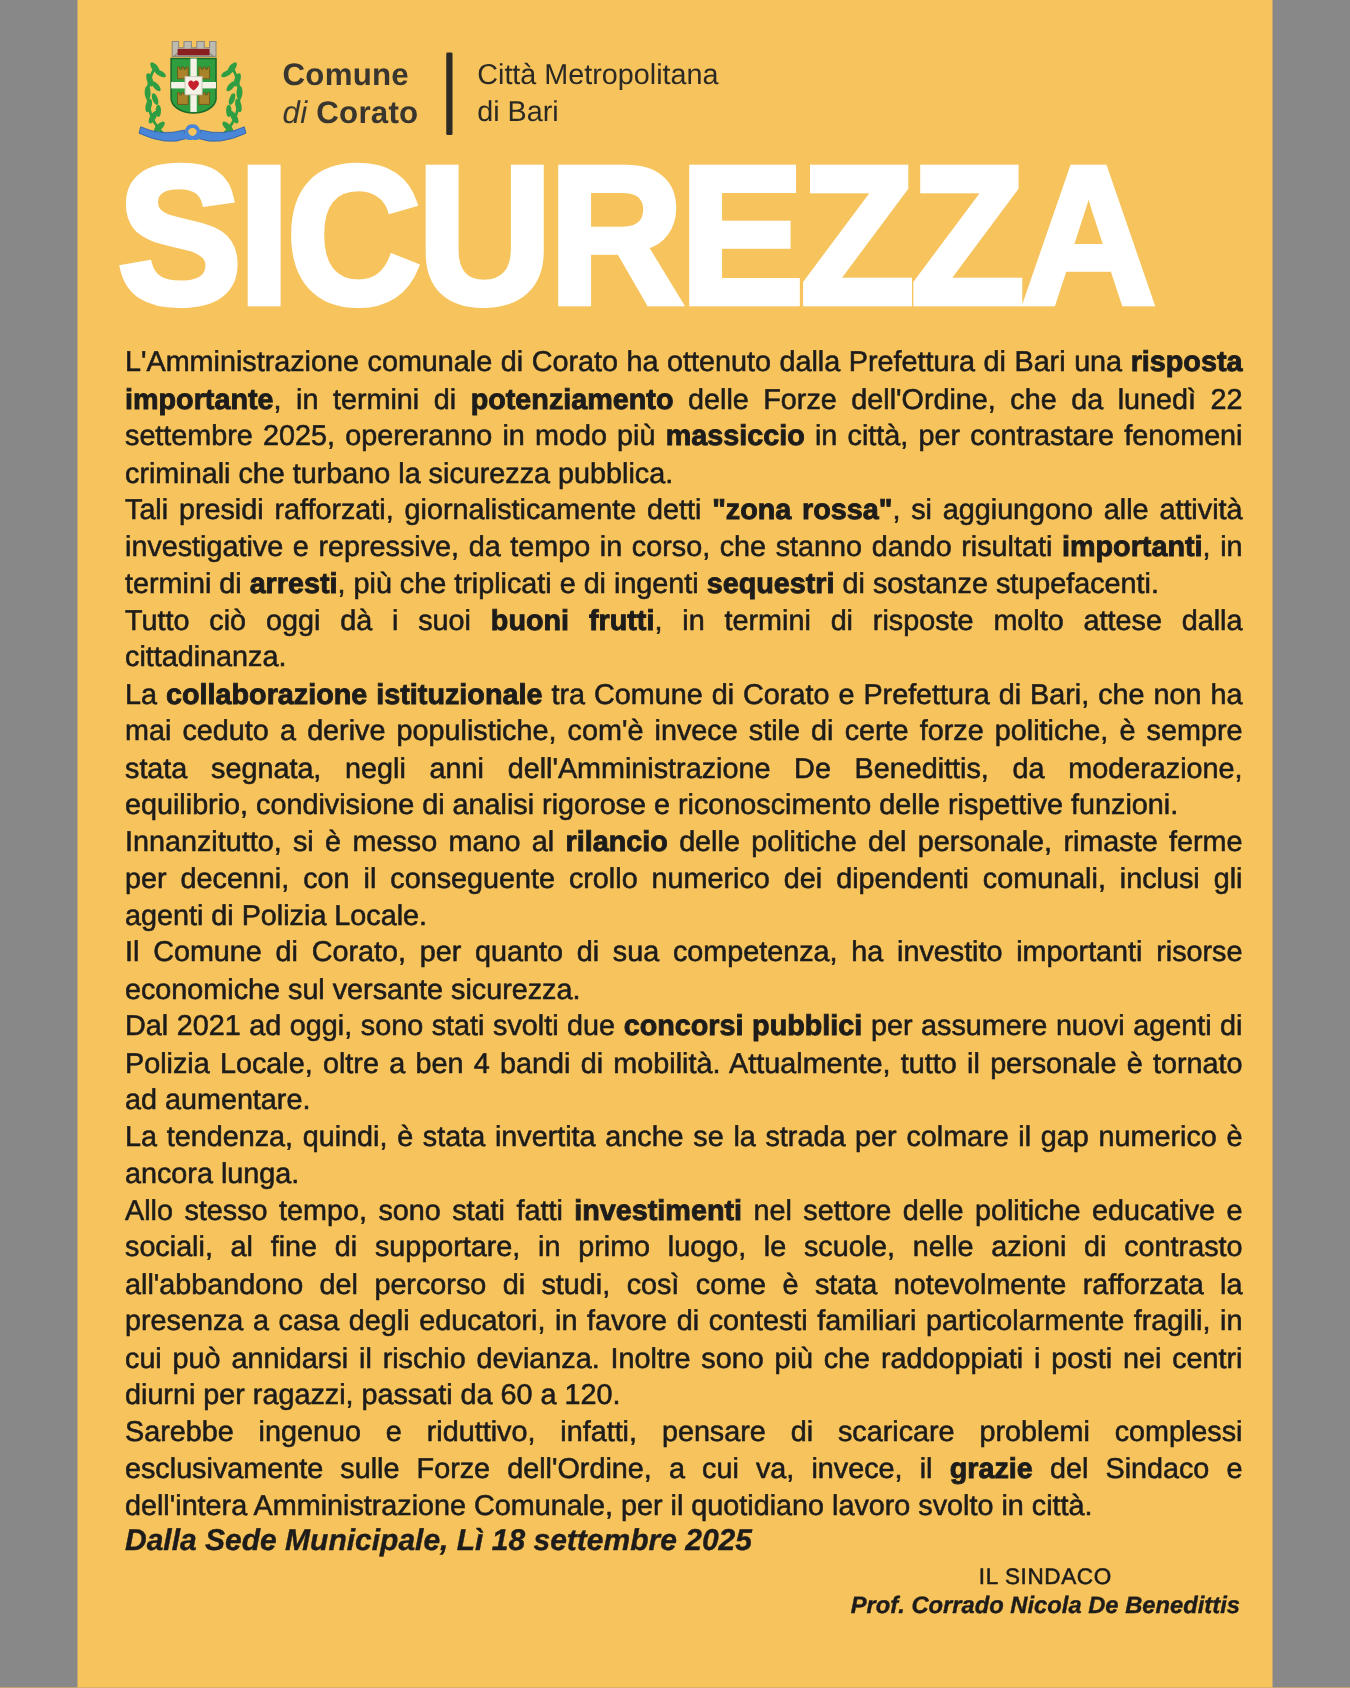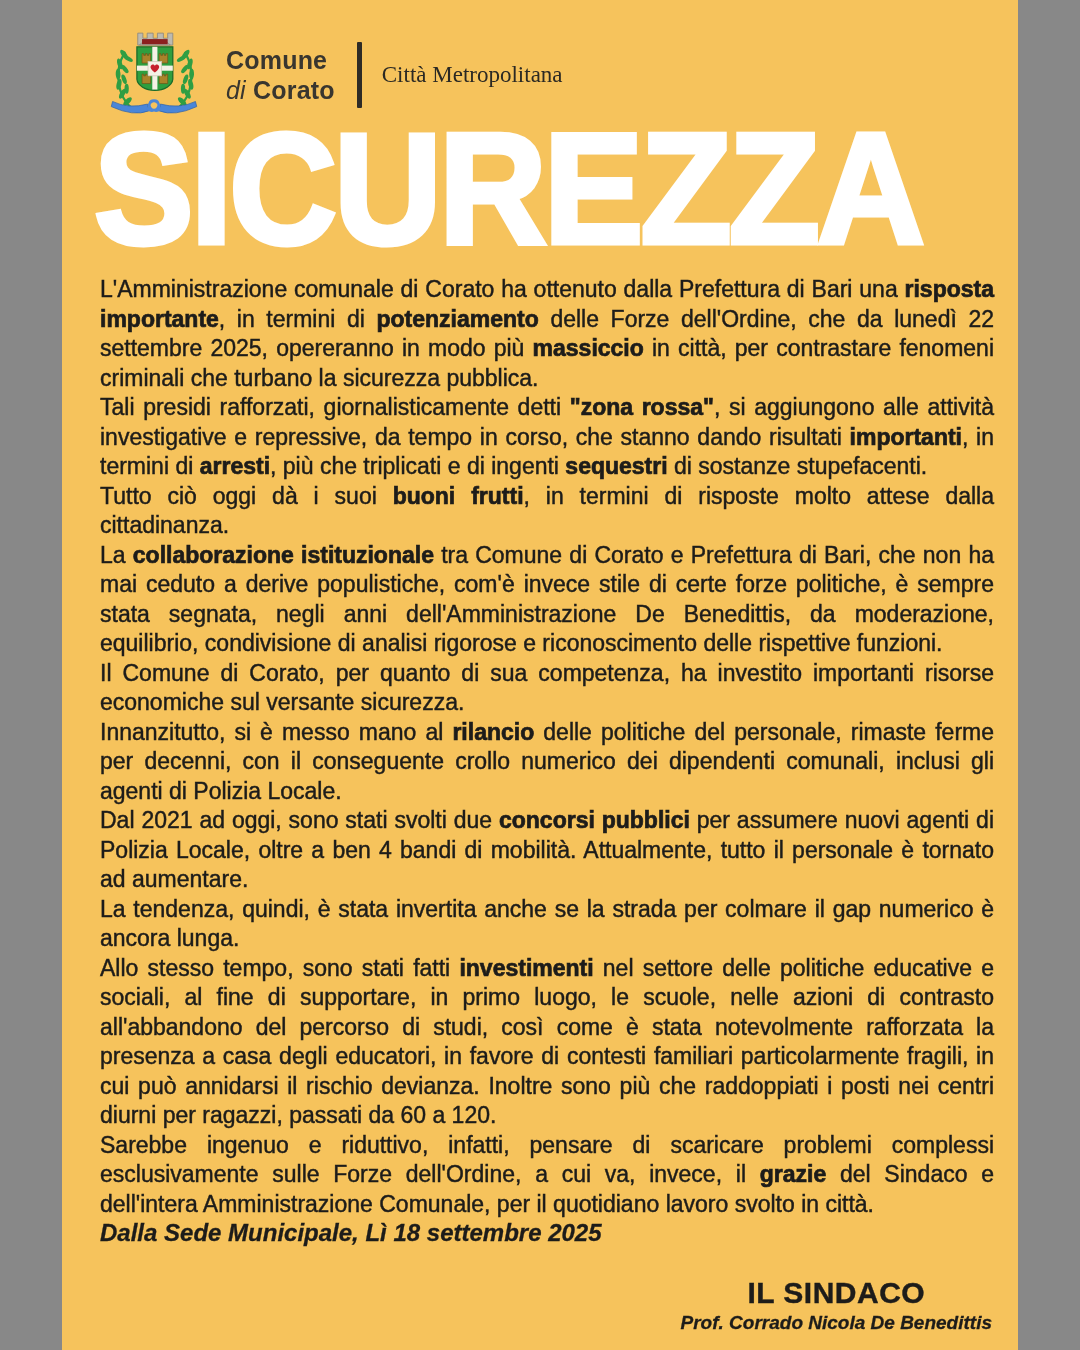--- a/index.html
+++ b/index.html
@@ -31,21 +31,21 @@
     font-size:25px;line-height:1.22;
     font-weight:bold;color:var(--header-ink);
     letter-spacing:.2px;
   }
   .org-block .di{font-weight:normal;font-style:italic;}
   .header-divider{
     width:5px;height:66px;background:#2E2B26;
     margin:0 20px 0 22px;border-radius:1px;
   }
   .region-block{
-    font-family:Liberation Serif, serif;
+    font-family:Liberation Sans, sans-serif;
     font-size:23px;line-height:1.3;color:#2B2923;
   }
   
   .title{
     margin:-4px 0 4px 32px;
     font-size:157px;
     font-weight:bold;
     line-height:0.9;
     letter-spacing:-3px;
     color:var(--title);
@@ -70,21 +70,21 @@
     margin:0 24px 0 38px;
     font-size:24px;font-weight:bold;font-style:italic;
     -webkit-text-stroke:.3px var(--ink);
   }
   .signature-row{
     display:flex;justify-content:flex-end;
     margin:4px 26px 0 0;
   }
   .signature{text-align:center;}
   .signature .role{
-    font-size:30px;font-weight:bold;letter-spacing:.5px;margin-top:25px;
+    font-size:18px;font-weight:normal;letter-spacing:.5px;
     -webkit-text-stroke:.4px var(--ink);
   }
   .signature .name{
     font-size:19px;font-weight:bold;font-style:italic;
     margin-top:2px;
     -webkit-text-stroke:.3px var(--ink);
   }
 </style>
 </head>
 <body>
@@ -152,32 +152,33 @@
 
     <div class="org-block">
       <div>Comune</div>
       <div><span class="di">di </span><span>Corato</span></div>
     </div>
 
     <div class="header-divider"></div>
 
     <div class="region-block">
       <div>Città Metropolitana</div>
+      <div>di Bari</div>
     </div>
   </div>
 
   <div class="title">SICUREZZA</div>
 
   <div class="article">
       <p><span>L'Amministrazione comunale di Corato ha ottenuto dalla Prefettura di Bari una </span><b>risposta importante</b><span>, in termini di </span><b>potenziamento</b><span> delle Forze dell'Ordine, che da lunedì 22 settembre 2025, opereranno in modo più </span><b>massiccio</b><span> in città, per contrastare fenomeni criminali che turbano la sicurezza pubblica.</span></p>
       <p><span>Tali presidi rafforzati, giornalisticamente detti </span><b>"zona rossa"</b><span>, si aggiungono alle attività investigative e repressive, da tempo in corso, che stanno dando risultati </span><b>importanti</b><span>, in termini di </span><b>arresti</b><span>, più che triplicati e di ingenti </span><b>sequestri</b><span> di sostanze stupefacenti.</span></p>
       <p><span>Tutto ciò oggi dà i suoi </span><b>buoni frutti</b><span>, in termini di risposte molto attese dalla cittadinanza.</span></p>
       <p><span>La </span><b>collaborazione istituzionale</b><span> tra Comune di Corato e Prefettura di Bari, che non ha mai ceduto a derive populistiche, com'è invece stile di certe forze politiche, è sempre stata segnata, negli anni dell'Amministrazione De Benedittis, da moderazione, equilibrio, condivisione di analisi rigorose e riconoscimento delle rispettive funzioni.</span></p>
+      <p><span>Innanzitutto, si è messo mano al </span><b>rilancio</b><span> delle politiche del personale, rimaste ferme per decenni, con il conseguente crollo numerico dei dipendenti comunali, inclusi gli agenti di Polizia Locale.</span></p>
       <p><span>Il Comune di Corato, per quanto di sua competenza, ha investito importanti risorse economiche sul versante sicurezza.</span></p>
-      <p><span>Innanzitutto, si è messo mano al </span><b>rilancio</b><span> delle politiche del personale, rimaste ferme per decenni, con il conseguente crollo numerico dei dipendenti comunali, inclusi gli agenti di Polizia Locale.</span></p>
       <p><span>Dal 2021 ad oggi, sono stati svolti due </span><b>concorsi pubblici</b><span> per assumere nuovi agenti di Polizia Locale, oltre a ben 4 bandi di mobilità. Attualmente, tutto il personale è tornato ad aumentare.</span></p>
       <p><span>La tendenza, quindi, è stata invertita anche se la strada per colmare il gap numerico è ancora lunga.</span></p>
       <p><span>Allo stesso tempo, sono stati fatti </span><b>investimenti</b><span> nel settore delle politiche educative e sociali, al fine di supportare, in primo luogo, le scuole, nelle azioni di contrasto all'abbandono del percorso di studi, così come è stata notevolmente rafforzata la presenza a casa degli educatori, in favore di contesti familiari particolarmente fragili, in cui può annidarsi il rischio devianza. Inoltre sono più che raddoppiati i posti nei centri diurni per ragazzi, passati da 60 a 120.</span></p>
       <p><span>Sarebbe ingenuo e riduttivo, infatti, pensare di scaricare problemi complessi esclusivamente sulle Forze dell'Ordine, a cui va, invece, il </span><b>grazie</b><span> del Sindaco e dell'intera Amministrazione Comunale, per il quotidiano lavoro svolto in città.</span></p>
     </div>
 
   <div class="dateline">Dalla Sede Municipale, Lì 18 settembre 2025</div>
 
   <div class="signature-row">
     <div class="signature">

